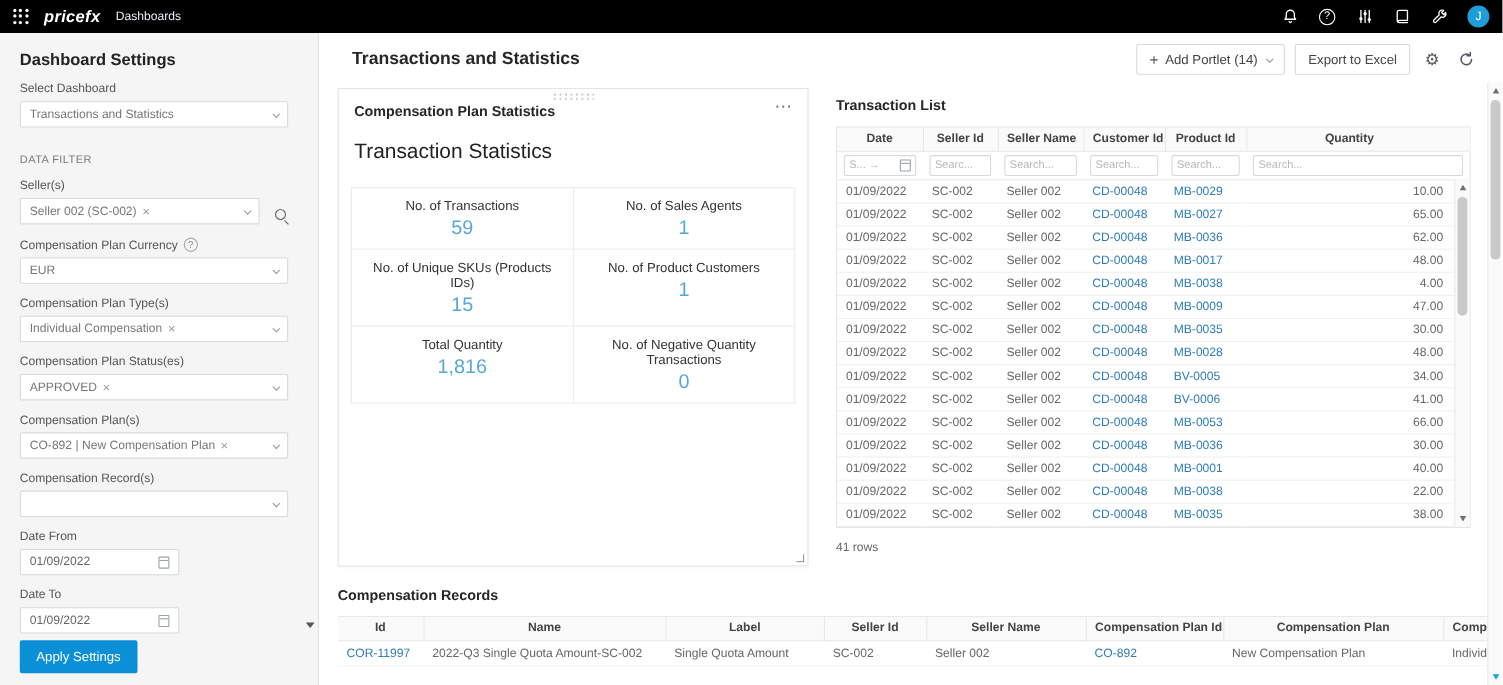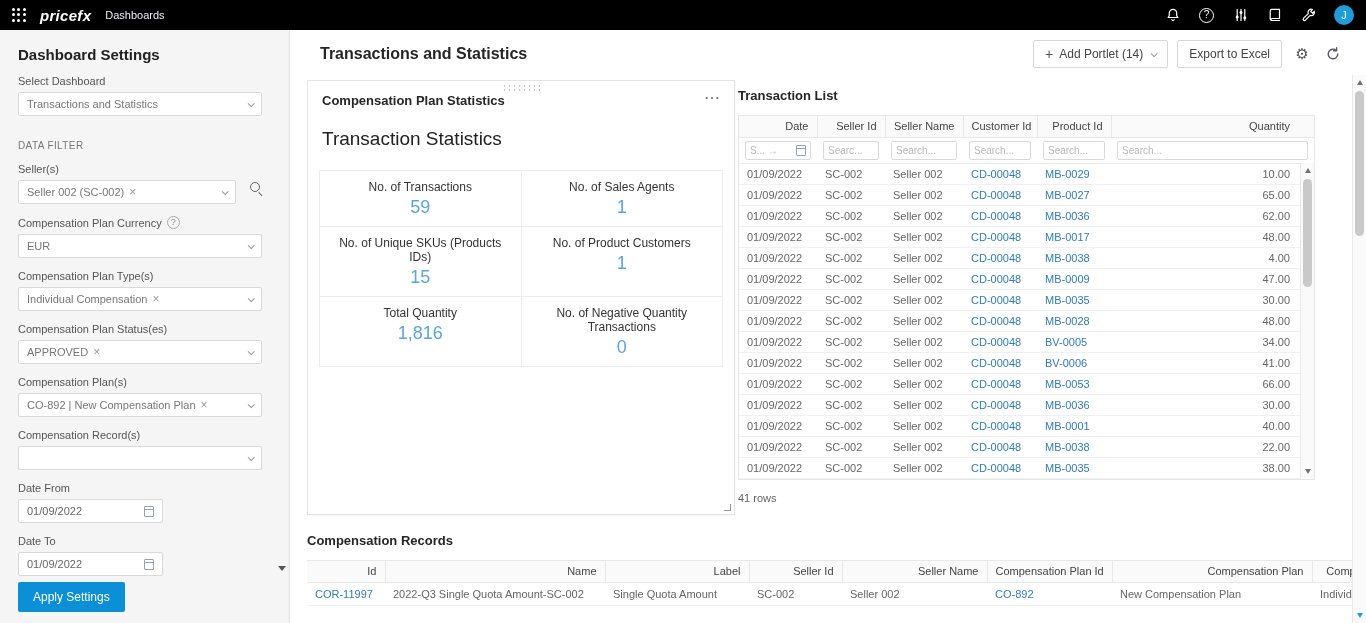--- a/index.html
+++ b/index.html
@@ -28,21 +28,21 @@
   .sb-title{font-size:15px;font-weight:bold;color:#222;margin-bottom:12px}
   .flabel{font-size:11px;color:#555;margin:0 0 5px;display:flex;align-items:center;gap:5px}
   .fgroup{margin-top:12px}
   .section-label{font-size:10px;color:#777;margin-top:24px;letter-spacing:.4px}
   .select{height:24px;background:#fff;border:1px solid #d9d9d9;border-radius:2px;display:flex;align-items:center;padding:0 8px;font-size:11px;color:#777;width:244px;cursor:pointer}
   .select.narrow{width:218px}
   .fval{white-space:nowrap;overflow:hidden;text-overflow:ellipsis}
   .xrm{margin-left:5px;color:#999;font-size:12px;cursor:pointer;flex:none}
   .sp{flex:1}
   .chev{width:5px;height:5px;border-right:1.2px solid #999;border-bottom:1.2px solid #999;transform:rotate(45deg) translateY(-1px);flex:none;margin-left:6px}
-  .frow{display:flex;align-items:flex-start;gap:12px}
+  .frow{display:flex;align-items:flex-end;gap:12px}
   .mag{position:relative;width:16px;height:16px;flex:none;cursor:pointer}
   .mag::before{content:"";position:absolute;left:2px;top:2px;width:8px;height:8px;border:1.3px solid #666;border-radius:50%}
   .mag::after{content:"";position:absolute;left:11px;top:11.5px;width:5px;border-top:1.3px solid #666;transform:rotate(45deg);transform-origin:left top}
   .help-dot{width:13px;height:13px;border:1px solid #aaa;border-radius:50%;font-size:9px;line-height:11px;text-align:center;color:#888;flex:none;cursor:pointer}
   .dinput{width:145px;height:24px;background:#fff;border:1px solid #d9d9d9;border-radius:2px;display:flex;align-items:center;justify-content:space-between;padding:0 8px;font-size:11px;color:#666;cursor:pointer}
   .cal{width:10px;height:11px;border:1px solid #9aa2ab;border-radius:1px;position:relative;flex:none}
   .cal::before{content:"";position:absolute;left:0;right:0;top:2px;border-top:1px solid #9aa2ab}
   .apply{position:absolute;left:18px;bottom:11px;background:#0b90d8;color:#fff;border:none;font-size:12px;padding:8px 15px;border-radius:2px;font-family:inherit;cursor:pointer}
   .sb-down{position:absolute;right:3px;bottom:52px;width:0;height:0;border-left:4px solid transparent;border-right:4px solid transparent;border-top:5px solid #555;cursor:pointer}
 
@@ -64,24 +64,24 @@
   .portlet-menu{margin-left:auto;color:#777;font-size:16px;line-height:10px;cursor:pointer}
   .stats-heading{font-size:19px;font-weight:500;color:#222;padding:14px 14px 4px}
   .stats-grid{margin:16px 11px 0;display:grid;grid-template-columns:1fr 1fr;border-top:1px solid #ececec;border-left:1px solid #ececec}
   .stat-cell{border-right:1px solid #ececec;border-bottom:1px solid #ececec;padding:9px 10px 8px;text-align:center;min-height:50px}
   .stat-label{font-size:12px;color:#333}
   .stat-value{font-size:18px;color:#57a8d8;margin-top:3px}
   .resize{position:absolute;right:3px;bottom:3px;width:7px;height:7px;border-right:1.3px solid #999;border-bottom:1.3px solid #999;cursor:nwse-resize}
 
   
   .section-title{font-size:13px;font-weight:bold;color:#262626;margin-bottom:12px}
-  .tx-section{position:absolute;left:448px;top:58px;width:577px}
+  .tx-section{position:absolute;left:470px;top:58px;width:577px}
   .tx-wrap{position:relative;border:1px solid #e6e6e6}
   .tbl{width:100%;border-collapse:collapse;table-layout:fixed;font-size:11px}
-  .tbl th{background:#fafafa;border-bottom:1px solid #e8e8e8;border-right:1px solid #e8e8e8;padding:3px 8px;text-align:right;font-weight:normal;color:#444;height:21px;white-space:nowrap;overflow:hidden;cursor:pointer}
+  .tbl th{background:#fafafa;border-bottom:1px solid #e8e8e8;border-right:1px solid #e8e8e8;padding:3px 8px;text-align:center;font-weight:bold;color:#444;height:21px;white-space:nowrap;overflow:hidden;cursor:pointer}
   .tbl th:last-child{border-right:none}
   .tbl td{padding:4px 8px;border-bottom:1px solid #f0f0f0;color:#666;white-space:nowrap;overflow:hidden;height:21px}
   .tbl tr.filters td{border-bottom:1px solid #e8e8e8;padding:3px 6px}
   .right{text-align:right;padding-right:24px !important}
   .cell-link{color:#2e7cb8;text-decoration:none;cursor:pointer}
   .finput{width:100%;height:19px;border:1px solid #d9d9d9;border-radius:2px;font-size:10px;padding:0 4px;color:#666;font-family:inherit;background:#fff}
   .finput::placeholder{color:#b8b8b8}
   .fbox{display:flex;align-items:center;border:1px solid #d9d9d9;border-radius:2px;height:19px;padding:0 4px;background:#fff}
   .fbox .finput{border:none;height:17px;padding:0;flex:1;min-width:0}
   .txtbl th:nth-child(1),.txtbl td:nth-child(1){width:78px}

